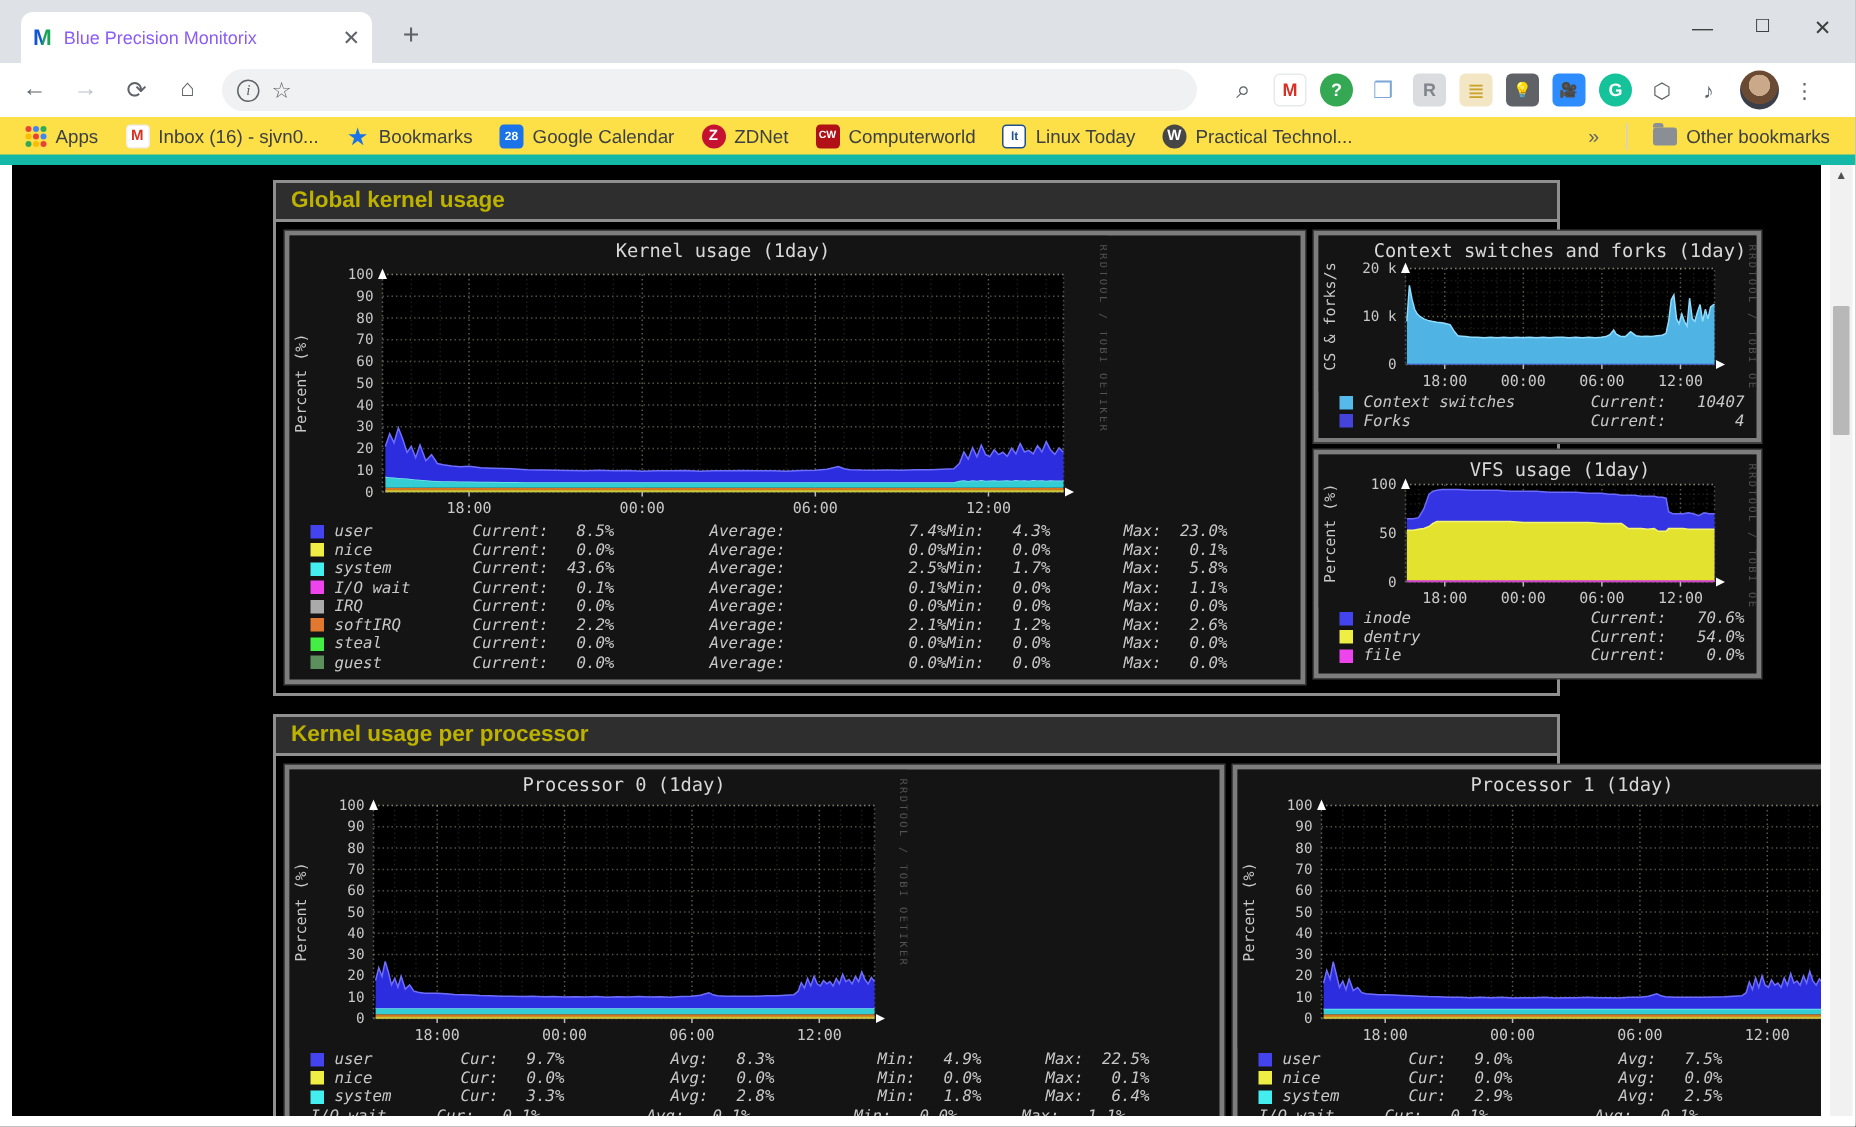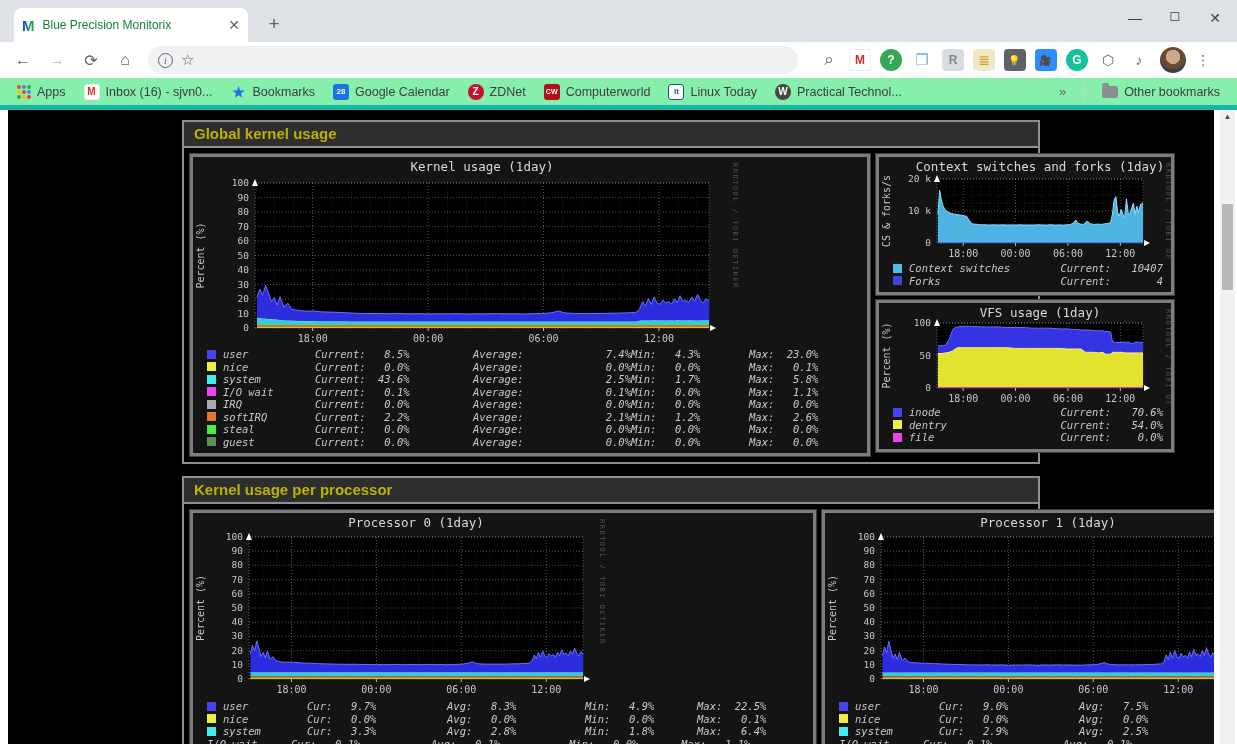--- a/index.html
+++ b/index.html
@@ -7,21 +7,21 @@
               font-family:"Liberation Sans", sans-serif; }
 
   
   .tabstrip { height:42px; background:#dee1e6; position:relative; }
   .tab { position:absolute; left:14px; bottom:0; width:234px; height:34px;
          background:#fff; border-radius:8px 8px 0 0; display:flex; align-items:center;
          padding:0 8px; gap:8px; }
   .favicon-m { font-weight:bold; font-size:15px; line-height:1;
                background:linear-gradient(100deg,#1354d3 45%,#18a558 55%);
                -webkit-background-clip:text; background-clip:text; color:transparent; }
-  .tab-title { font-size:12px; color:#15803d; white-space:nowrap; overflow:hidden; flex:1; }
+  .tab-title { font-size:12px; color:#8b5cf6; white-space:nowrap; overflow:hidden; flex:1; }
   .tab-close { color:#5f6368; font-size:14px; cursor:default; }
   .newtab { position:absolute; left:262px; bottom:6px; width:24px; height:24px;
             color:#5f6368; font-size:19px; text-align:center; line-height:23px; }
   .winctl { position:absolute; right:14px; top:10px; display:flex; gap:24px;
             color:#3c4043; font-size:14px; }
   .winctl span { width:16px; text-align:center; }
 
   .toolbar { height:36px; background:#fff; display:flex; align-items:center; padding:0 6px; }
   .navbtn { width:28px; height:28px; display:flex; align-items:center; justify-content:center;
             font-size:16px; color:#5f6368; margin:0 3px; }
@@ -34,22 +34,22 @@
   .url { font-size:13px; white-space:nowrap; overflow:hidden; flex:1; color:#5f6368; }
   .url b { color:#202124; font-weight:normal; }
   .star { color:#5f6368; font-size:15px; }
   .extrow { display:flex; align-items:center; gap:9px; margin-left:14px; }
   .ext { width:22px; height:22px; display:flex; align-items:center; justify-content:center;
          font-size:12px; border-radius:4px; }
   .avatar { width:26px; height:26px; border-radius:50%; margin-left:10px;
             background:radial-gradient(circle at 50% 38%, #caa98a 0 34%, #6b4a33 35% 60%, #3a3f4a 61%); }
   .menu3 { color:#5f6368; margin-left:10px; font-size:14px; letter-spacing:0; }
 
-  .bookmarks { height:32px; background:#86efac; display:flex; align-items:center;
-               padding:0 10px; gap:4px; border-bottom:5px solid #14b8a6; }
+  .bookmarks { height:32px; background:#fde047; display:flex; align-items:center;
+               padding:0 10px; gap:4px; border-bottom:7px solid #14b8a6; }
   .bm { display:flex; align-items:center; gap:6px; padding:3px 7px; border-radius:4px;
         font-size:12.5px; color:#3c4043; white-space:nowrap; }
   .bmicon { width:16px; height:16px; display:flex; align-items:center; justify-content:center;
             font-size:10px; font-weight:bold; border-radius:3px; flex:none; }
   .apps-grid { display:grid; grid-template-columns:repeat(3,4px); grid-template-rows:repeat(3,4px);
                gap:1px; }
   .apps-grid i { border-radius:50%; }
   .bm-spacer { flex:1; }
   .chev { color:#5f6368; font-size:13px; padding:0 8px; }
   .bm-sep { width:1px; height:18px; background:#d0d3d6; margin:0 6px; }

